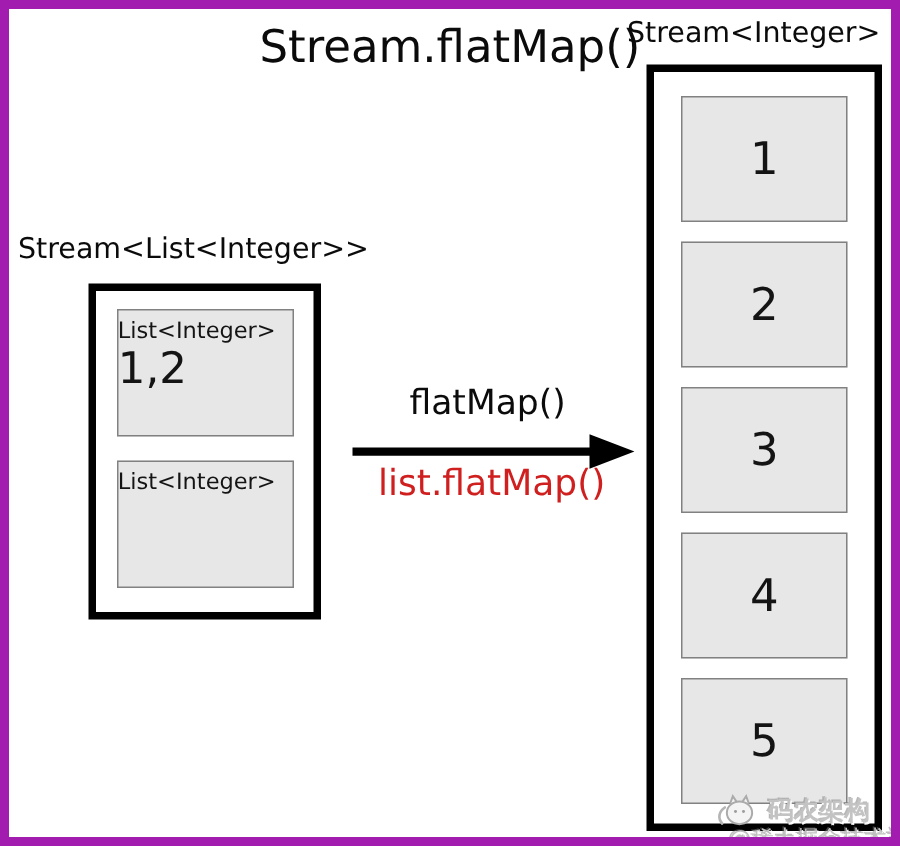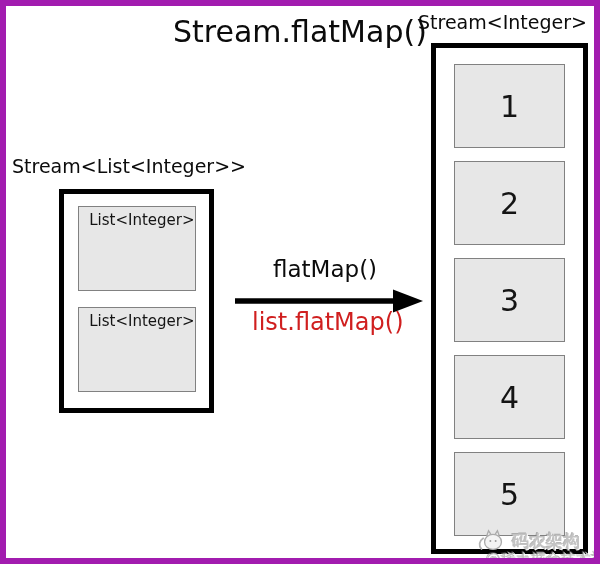--- a/index.html
+++ b/index.html
@@ -61,21 +61,21 @@
     align-items: center;
     justify-content: center;
     font-size: 30px;
     color: #141414;
   }
   .card {
     width: 118px; height: 85px;
     flex: 0 0 85px;
     background: #e7e7e7;
     border: 1px solid #818181;
-    text-align: right;
+    text-align: left;
     padding-top: 4px;
   }
   .card .type { font-size: 15px; line-height: 1.25; color: #141414; }
   .card .vals { font-size: 29px; line-height: 1.1; color: #141414; }
 
   .op-name {
     position: absolute;
     left: 267px; top: 250px;
     font-size: 23px;
     color: #0b0b0b;
@@ -90,21 +90,21 @@
     left: 246px; top: 302px;
     font-size: 24px;
     color: #d01f1f;
     white-space: nowrap;
   }
 
   .wm1 {
     position: absolute;
     left: 471px; top: 523px;
     display: flex;
-    align-items: flex-end;
+    align-items: flex-start;
     gap: 3px;
     font-size: 17px;
     font-weight: bold;
     color: #c3c3c3;
     text-shadow: 1px 1px 0 rgba(255,255,255,0.95), -1px -1px 0 rgba(125,125,125,0.55);
     z-index: 3;
     white-space: nowrap;
   }
   .wm2 {
     position: absolute;
@@ -122,20 +122,21 @@
 <div class="canvas">
 
   <div class="title">Stream.flatMap()</div>
 
   <div class="lbl lbl-source">Stream&lt;List&lt;Integer&gt;&gt;</div>
   <div class="lbl lbl-result">Stream&lt;Integer&gt;</div>
 
   <div class="outer source">
     <div class="card">
       <div class="type">List&lt;Integer&gt;</div>
+      <div class="vals">1,2</div>
     </div>
     <div class="card">
       <div class="type">List&lt;Integer&gt;</div>
     </div>
   </div>
 
   <div class="op-name">flatMap()</div>
 
   <svg class="arrow" width="190" height="26" viewBox="0 0 190 26" aria-hidden="true">
     <line x1="2" y1="13" x2="166" y2="13" stroke="#000000" stroke-width="5.5"></line>

